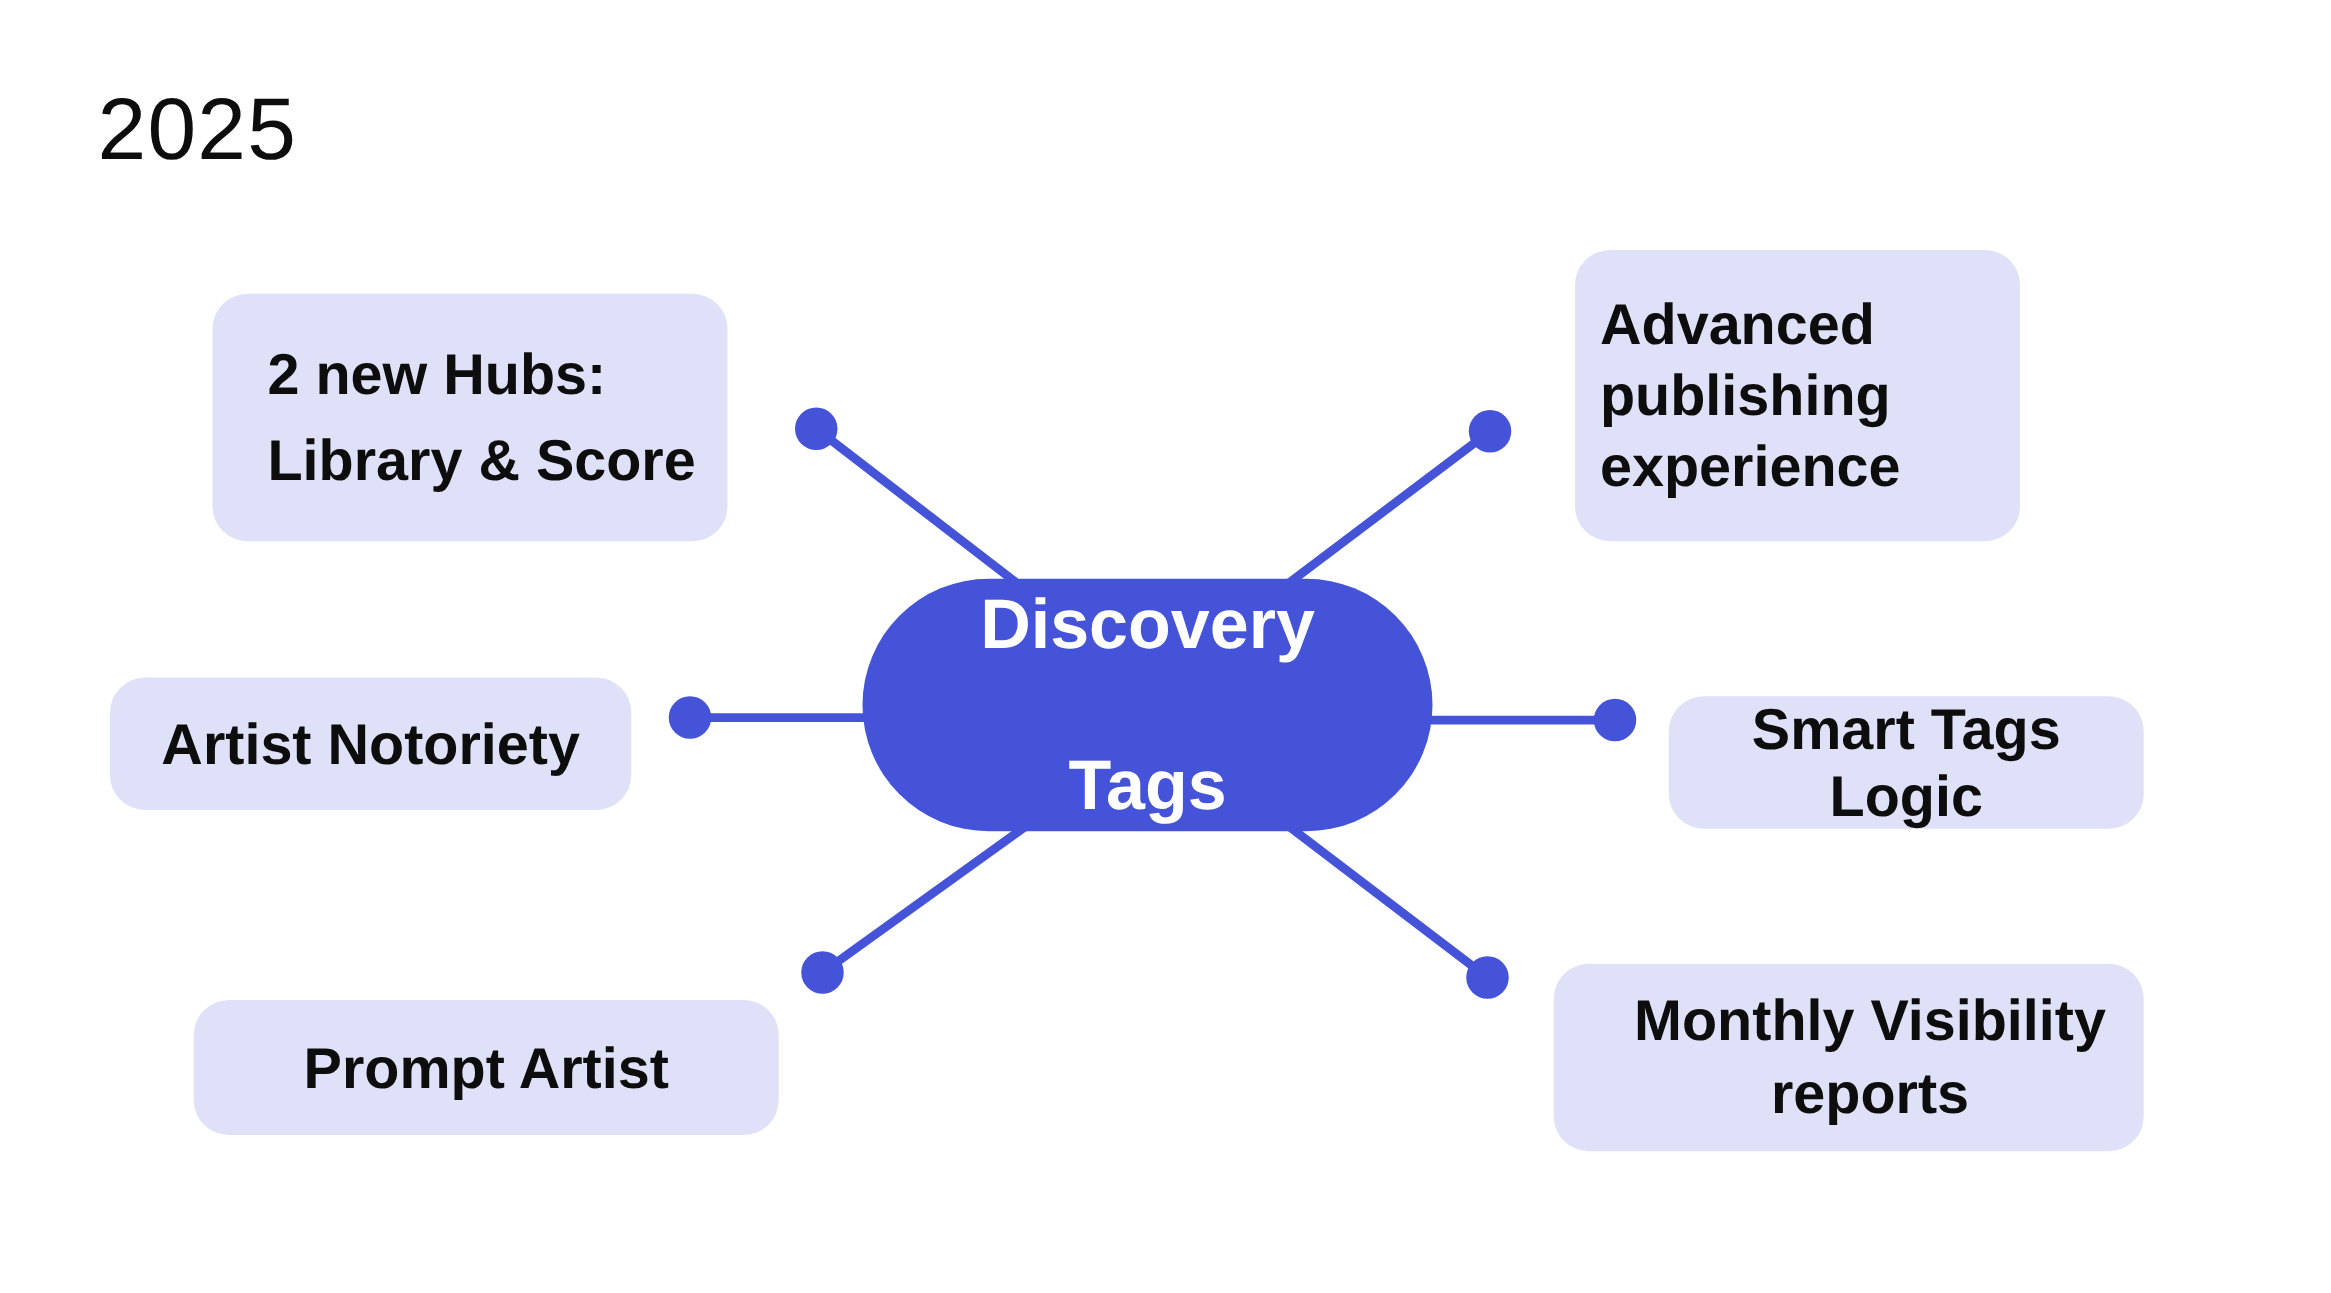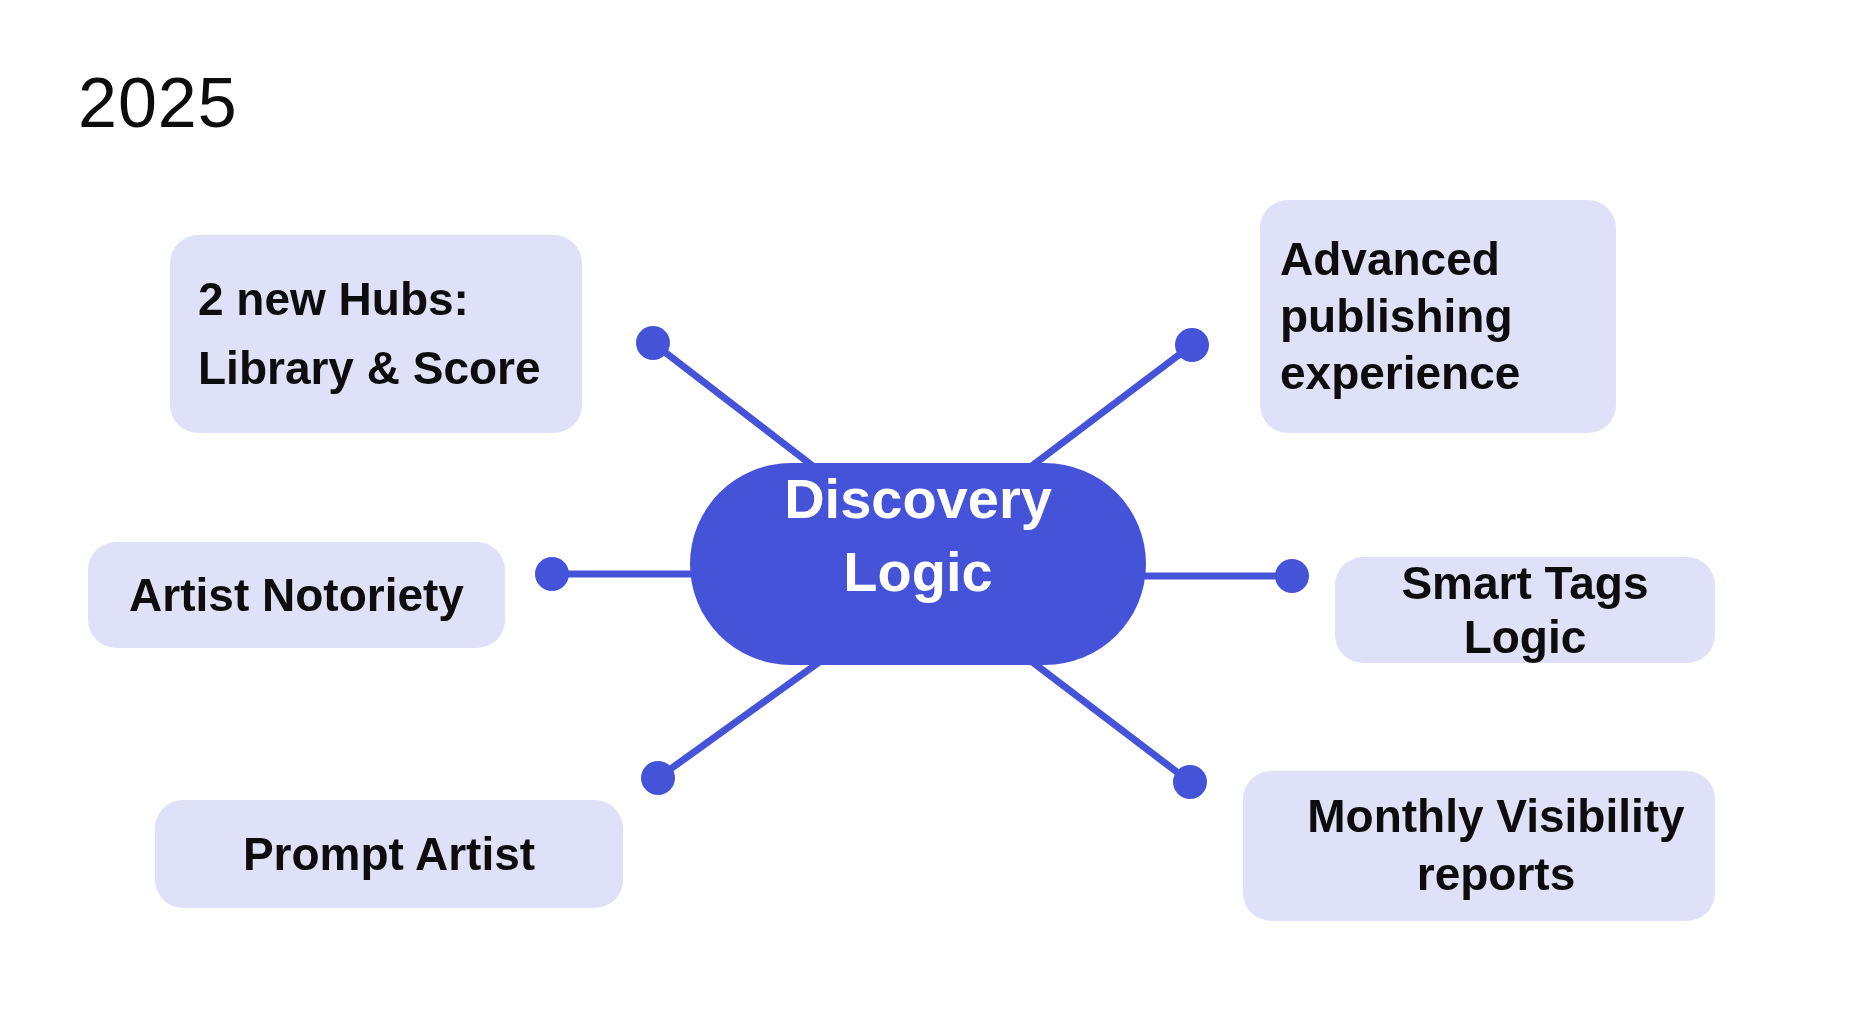--- a/index.html
+++ b/index.html
@@ -46,21 +46,21 @@
     position: absolute;
     left: 690px;
     top: 463px;
     width: 456px;
     height: 202px;
     border-radius: 101px;
     background: var(--accent-blue);
     display: flex;
     flex-direction: column;
     align-items: center;
-    justify-content: flex-start;
+    justify-content: space-between;
     text-align: center;
     color: var(--center-text);
     font-size: 56px;
     font-weight: 700;
     line-height: 1.3;
     z-index: 2;
   }
   .node {
     position: absolute;
     background: var(--node-bg);
@@ -70,21 +70,21 @@
     justify-content: center;
     color: var(--text-dark);
     font-size: 46px;
     font-weight: 700;
     z-index: 2;
   }
   .node .line { display: block; }
   .node-left   { align-items: flex-start; text-align: left; }
   .node-center { align-items: center; text-align: center; margin-top: 20px; }
 
-  .node-new-hubs            { left: 170px;  top: 235px; width: 412px; height: 198px; padding-left: 28px; line-height: 1.5; }
+  .node-new-hubs            { left: 170px;  top: 235px; width: 412px; height: 198px; padding-left: 44px; line-height: 1.5; }
   .node-artist-notoriety    { left: 88px;   top: 522px; width: 417px; height: 106px; }
   .node-prompt-search       { left: 155px;  top: 780px; width: 468px; height: 108px; }
   .node-advanced-publishing { left: 1260px; top: 200px; width: 356px; height: 233px; padding-left: 20px; line-height: 1.24; }
   .node-smart-tags          { left: 1335px; top: 537px; width: 380px; height: 106px; }
   .node-monthly-reports     { left: 1243px; top: 771px; width: 472px; height: 150px; padding-left: 34px; line-height: 1.26; align-items: center; }
 </style>
 </head>
 <body>
 
 <div class="canvas">
@@ -101,21 +101,21 @@
     <circle class="connector-dot" cx="653" cy="343" r="17"></circle>
     <circle class="connector-dot" cx="1192" cy="345" r="17"></circle>
     <circle class="connector-dot" cx="552" cy="574" r="17"></circle>
     <circle class="connector-dot" cx="1292" cy="576" r="17"></circle>
     <circle class="connector-dot" cx="658" cy="778" r="17"></circle>
     <circle class="connector-dot" cx="1190" cy="782" r="17"></circle>
   </svg>
 
   <div class="center-pill">
     <span class="line">Discovery</span>
-    <span class="line">Logic</span>
+    <span class="line">Tags</span>
   </div>
 
   <div class="node node-left node-new-hubs">
     <span class="line">2 new Hubs:</span>
     <span class="line">Library &amp; Score</span>
   </div>
 
   <div class="node node-center node-artist-notoriety">
     <span class="line">Artist Notoriety</span>
   </div>

